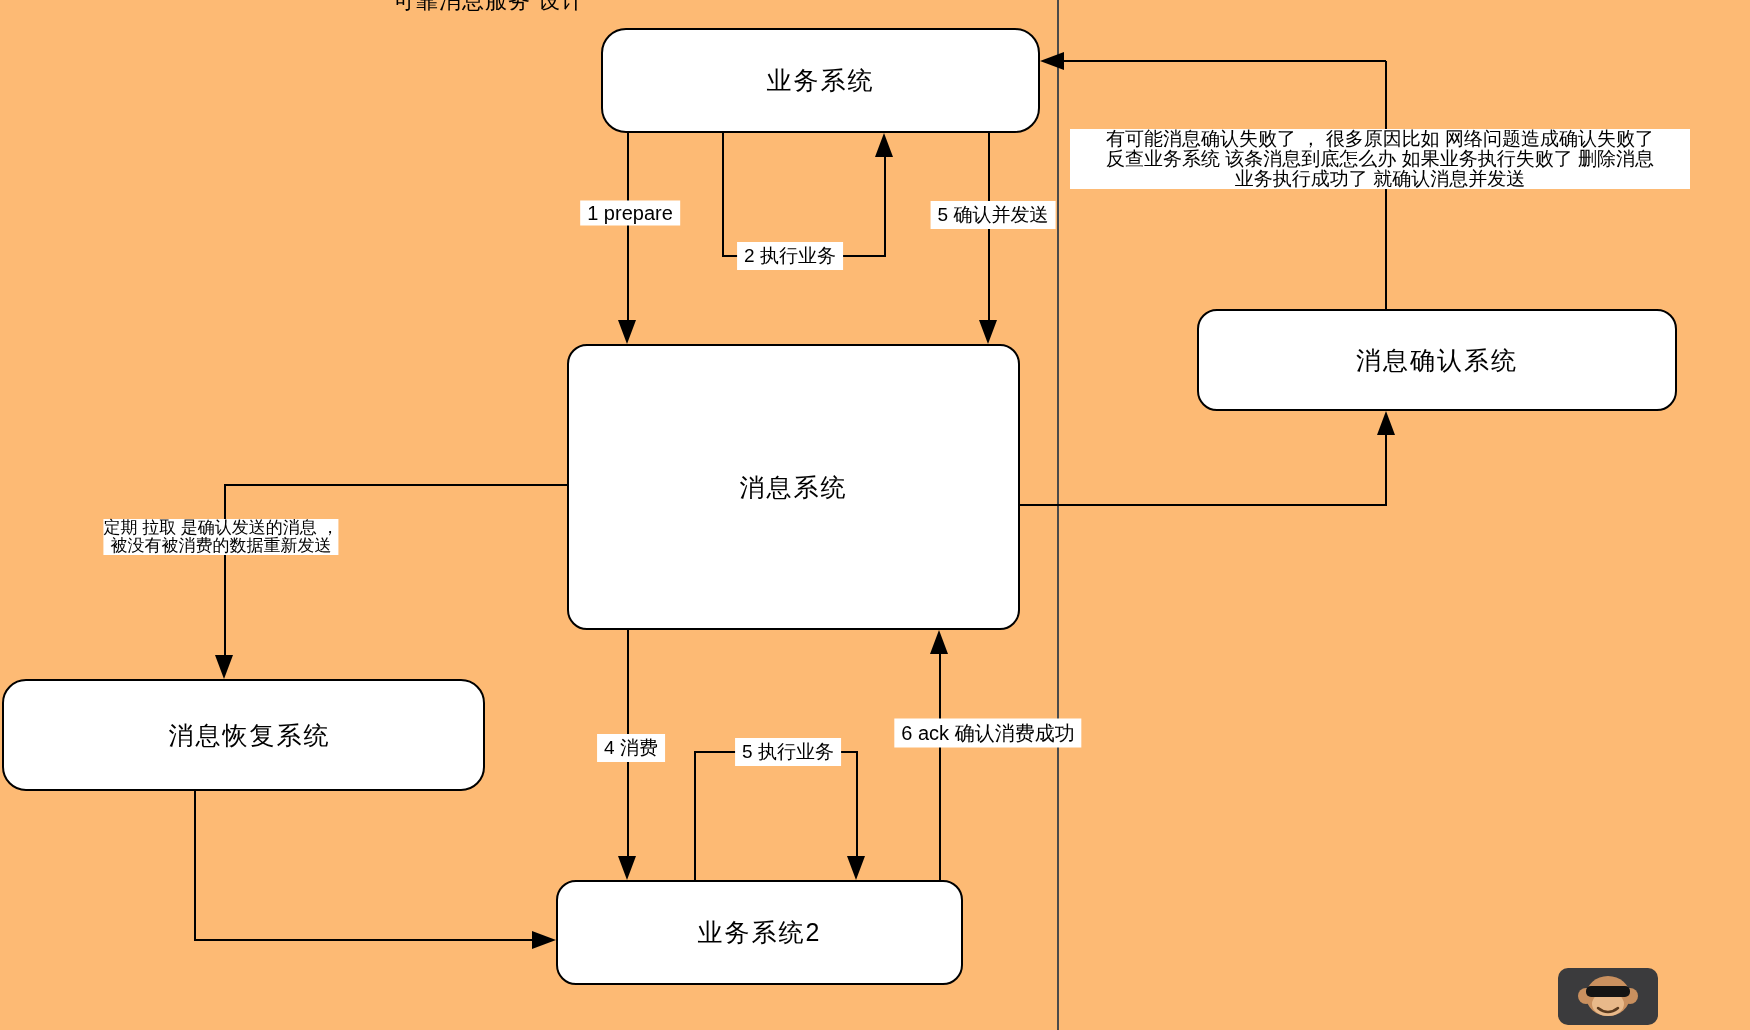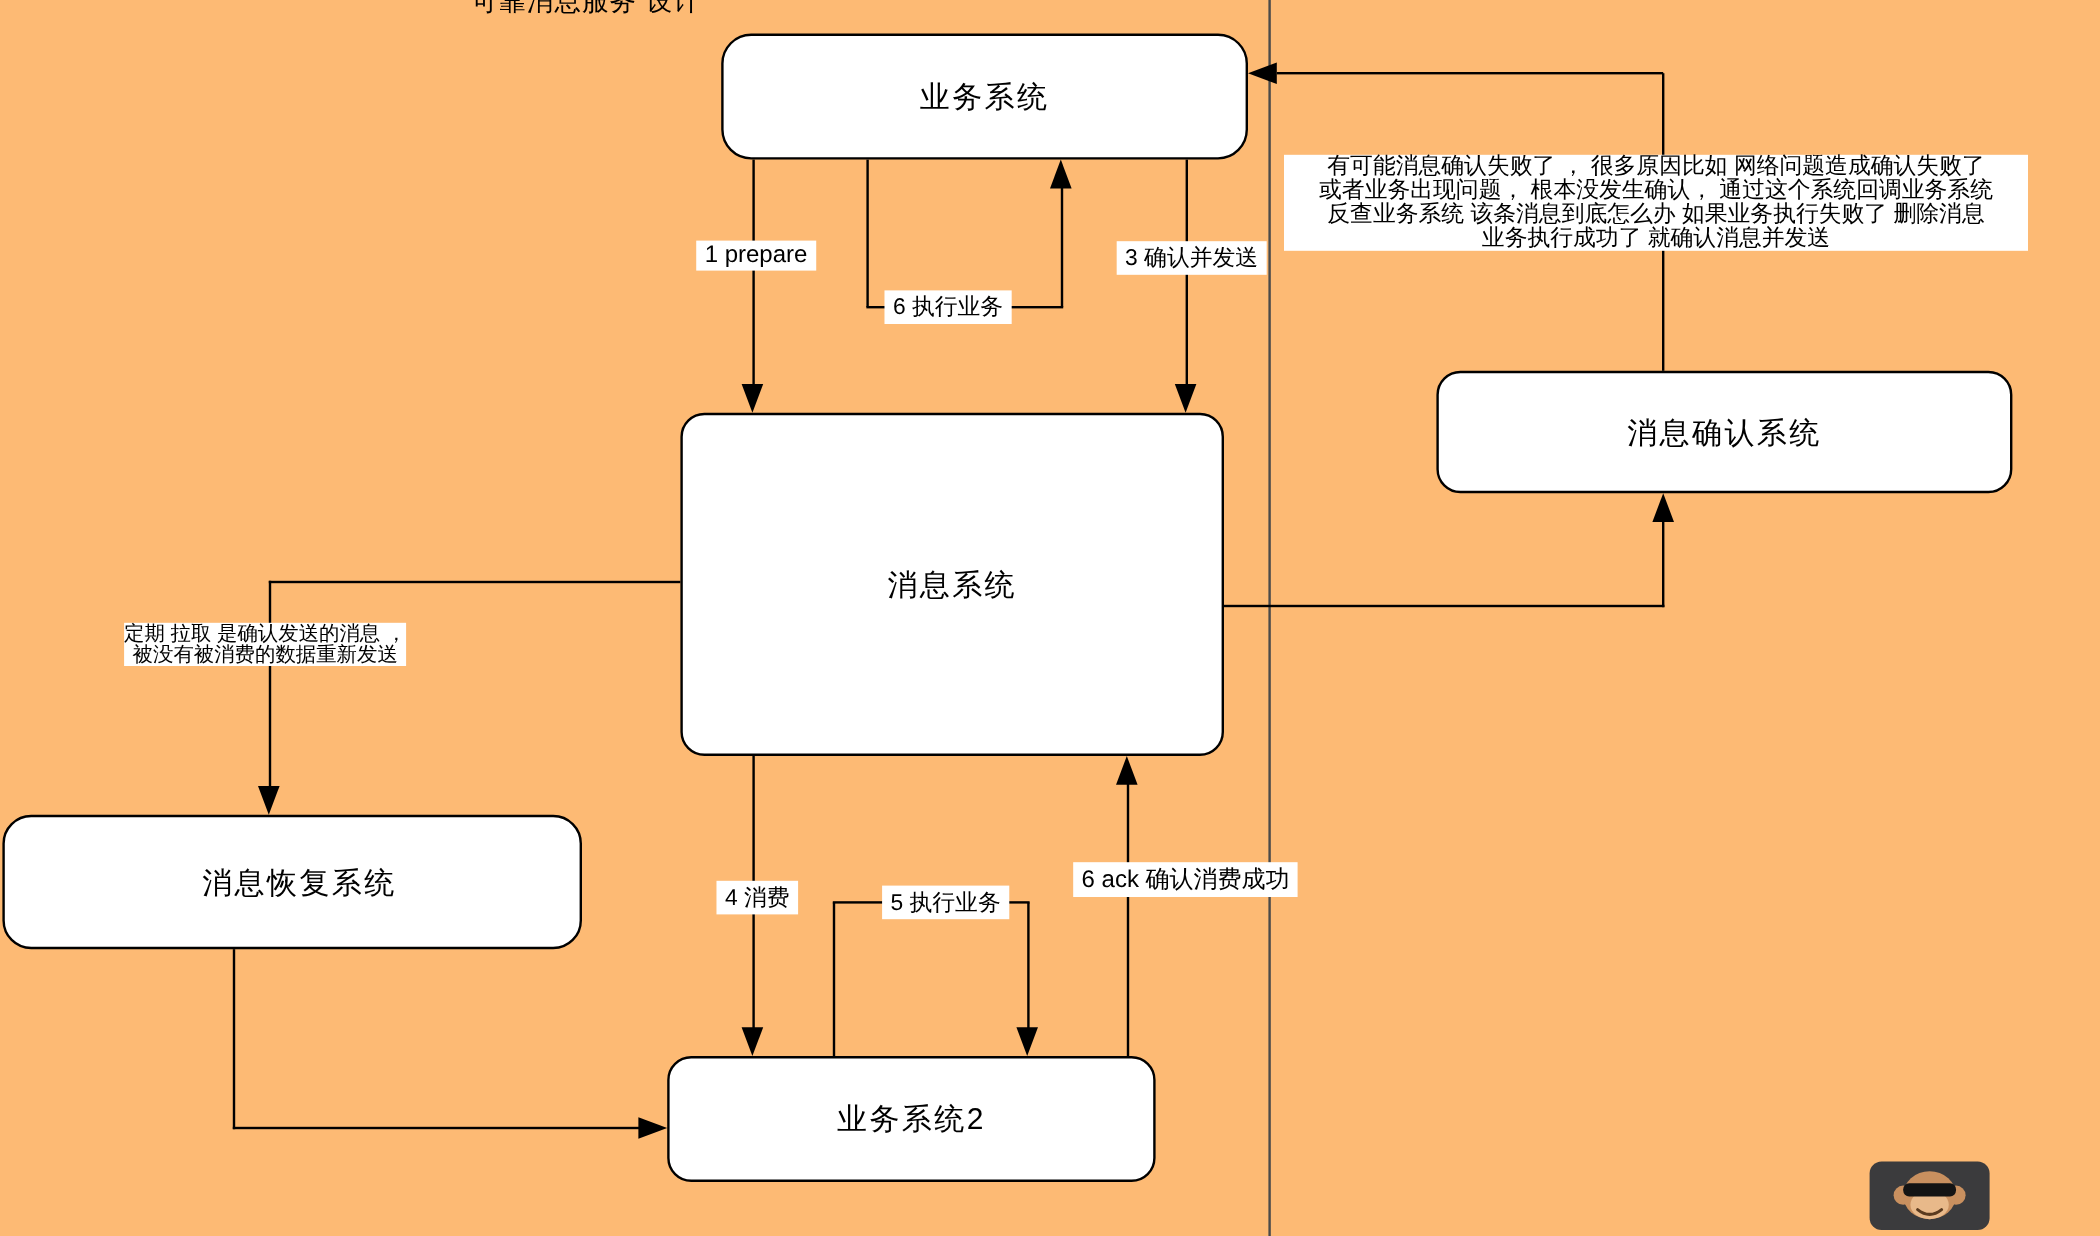--- a/index.html
+++ b/index.html
@@ -92,29 +92,28 @@
     <span>业务系统2</span>
   </div>
   <div class="node" style="left:2px;top:679px;width:483px;height:112px;border-radius:24px;padding-left:12px;">
     <span>消息恢复系统</span>
   </div>
   <div class="node" style="left:1197px;top:309px;width:480px;height:102px;">
     <span>消息确认系统</span>
   </div>
 
   <div class="lbl" style="left:630px;top:213px;font-size:20px;">1 prepare</div>
-  <div class="lbl" style="left:790px;top:256px;">6 执行业务</div>
-  <div class="lbl" style="left:993px;top:215px;">3 确认并发送</div>
+  <div class="lbl" style="left:790px;top:256px;">2 执行业务</div>
+  <div class="lbl" style="left:993px;top:215px;">5 确认并发送</div>
   <div class="lbl" style="left:631px;top:748px;">4 消费</div>
   <div class="lbl" style="left:788px;top:752px;">5 执行业务</div>
   <div class="lbl" style="left:988px;top:733px;font-size:20px;">6 ack 确认消费成功</div>
 
   <div class="note" style="left:1070px;top:129px;width:620px;">
     <div>有可能消息确认失败了 ， 很多原因比如 网络问题造成确认失败了</div>
-    <div>或者业务出现问题， 根本没发生确认， 通过这个系统回调业务系统</div>
     <div>反查业务系统 该条消息到底怎么办 如果业务执行失败了 删除消息</div>
     <div>业务执行成功了 就确认消息并发送</div>
   </div>
 
   <div class="note" id="recovery-note" style="left:221px;top:519px;">
     <div>定期 拉取 是确认发送的消息 ，</div>
     <div>被没有被消费的数据重新发送</div>
   </div>
 
   <div id="sticker">

